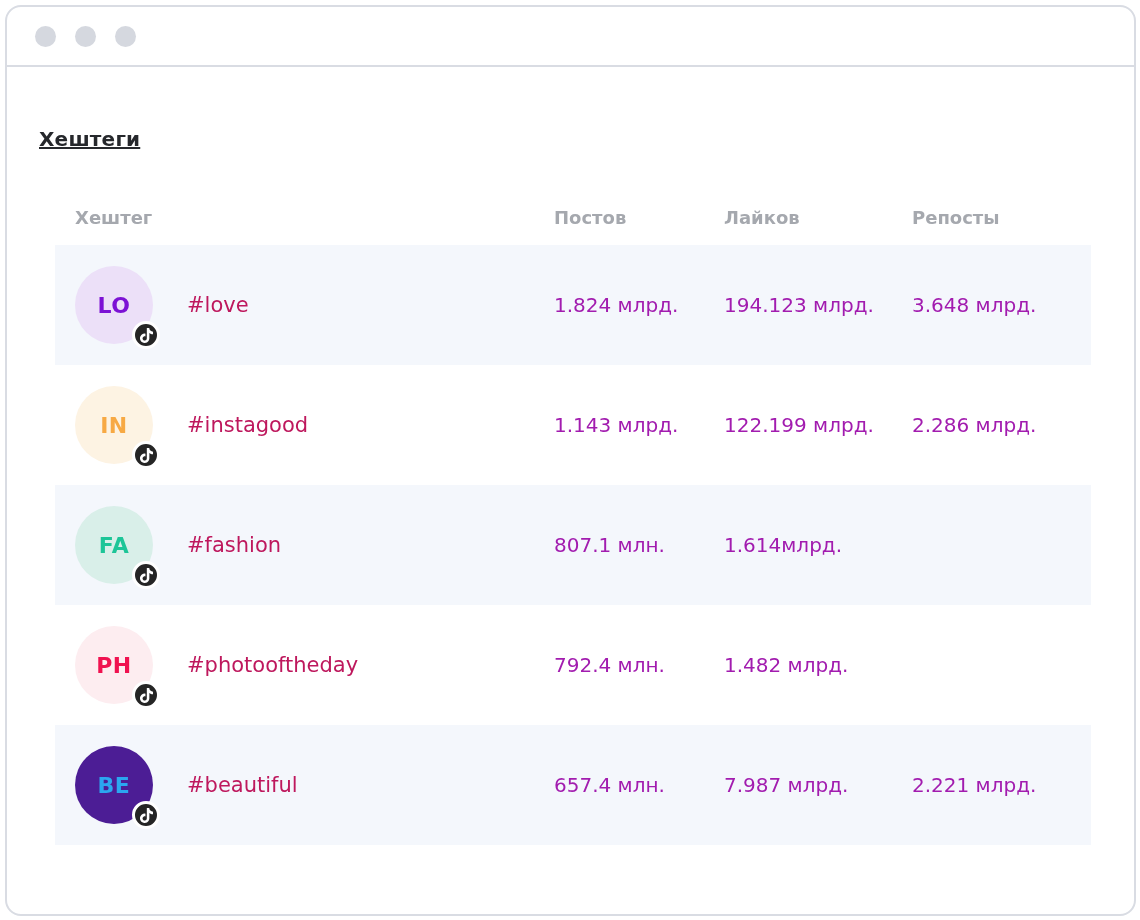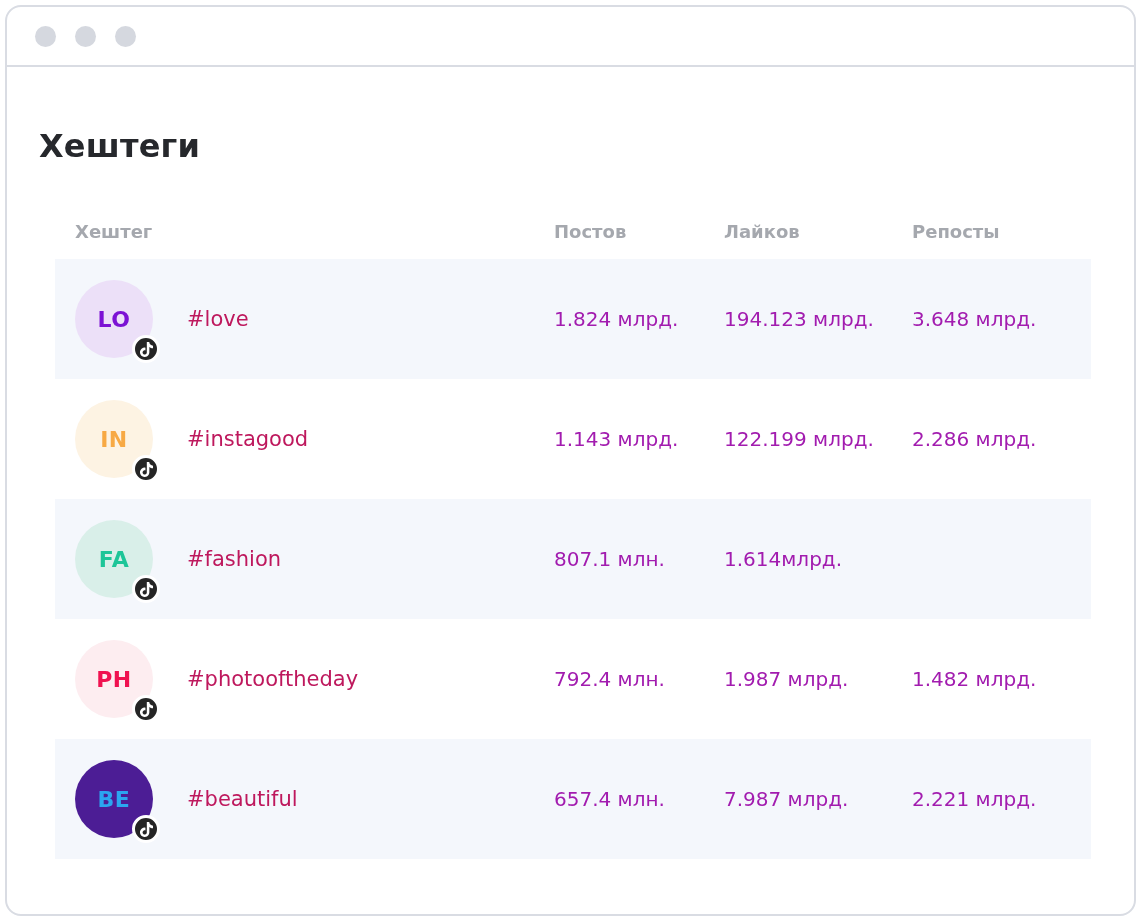--- a/index.html
+++ b/index.html
@@ -27,24 +27,25 @@
   }
   .dot {
     width: 21px; height: 21px;
     border-radius: 50%;
     background: #d5d8df;
     margin-right: 19px;
   }
   .content { padding: 0; }
   .page-title {
     margin: 60px 0 0 32px;
-    font-size: 32px;
+    font-size: 20px;
     font-weight: bold;
     color: #26282c;
     letter-spacing: 0.2px;
+    text-decoration: underline;
   }
   .table {
     margin-top: 38px;
   }
   .thead, .trow {
     display: grid;
     grid-template-columns: 1fr 170px 188px 159px;
     align-items: center;
   }
   .thead {
@@ -182,21 +183,20 @@
             <div class="avatar" style="background: rgb(253, 237, 240); color: rgb(240, 18, 80);">PH</div>
             <div class="badge">
               <svg viewBox="0 0 24 24">
                   <path d="M12.525.02c1.31-.02 2.61-.01 3.91-.02.08 1.53.63 3.09 1.75 4.17 1.12 1.11 2.7 1.62 4.24 1.79v4.03c-1.44-.05-2.89-.35-4.2-.97-.57-.26-1.1-.59-1.62-.93-.01 2.92.01 5.84-.02 8.75-.08 1.4-.54 2.79-1.35 3.94-1.31 1.92-3.58 3.17-5.91 3.21-1.43.08-2.86-.31-4.08-1.03-2.02-1.19-3.44-3.37-3.65-5.71-.02-.5-.03-1-.01-1.49.18-1.9 1.12-3.72 2.58-4.96 1.66-1.44 3.98-2.13 6.15-1.72.02 1.48-.04 2.96-.04 4.44-.99-.32-2.15-.23-3.02.37-.63.41-1.11 1.04-1.36 1.75-.21.51-.15 1.07-.14 1.61.24 1.64 1.82 3.02 3.5 2.87 1.12-.01 2.19-.66 2.77-1.61.19-.33.4-.67.41-1.06.1-1.79.06-3.57.07-5.36.01-4.03-.01-8.05.02-12.07z"></path>
                 </svg>
             </div>
           </div>
           <span class="hashtag-label">#photooftheday</span>
         </div>
         <span class="val">792.4 млн.</span>
-        <span class="val">1.987 млрд.</span>
         <span class="val">1.482 млрд.</span>
       </div>
 
       <div class="trow striped">
         <div class="cell-hashtag">
           <div class="avatar-wrap">
             <div class="avatar" style="background: #4c1d95; color: rgb(43, 166, 240);">BE</div>
             <div class="badge">
               <svg viewBox="0 0 24 24">
                   <path d="M12.525.02c1.31-.02 2.61-.01 3.91-.02.08 1.53.63 3.09 1.75 4.17 1.12 1.11 2.7 1.62 4.24 1.79v4.03c-1.44-.05-2.89-.35-4.2-.97-.57-.26-1.1-.59-1.62-.93-.01 2.92.01 5.84-.02 8.75-.08 1.4-.54 2.79-1.35 3.94-1.31 1.92-3.58 3.17-5.91 3.21-1.43.08-2.86-.31-4.08-1.03-2.02-1.19-3.44-3.37-3.65-5.71-.02-.5-.03-1-.01-1.49.18-1.9 1.12-3.72 2.58-4.96 1.66-1.44 3.98-2.13 6.15-1.72.02 1.48-.04 2.96-.04 4.44-.99-.32-2.15-.23-3.02.37-.63.41-1.11 1.04-1.36 1.75-.21.51-.15 1.07-.14 1.61.24 1.64 1.82 3.02 3.5 2.87 1.12-.01 2.19-.66 2.77-1.61.19-.33.4-.67.41-1.06.1-1.79.06-3.57.07-5.36.01-4.03-.01-8.05.02-12.07z"></path>

